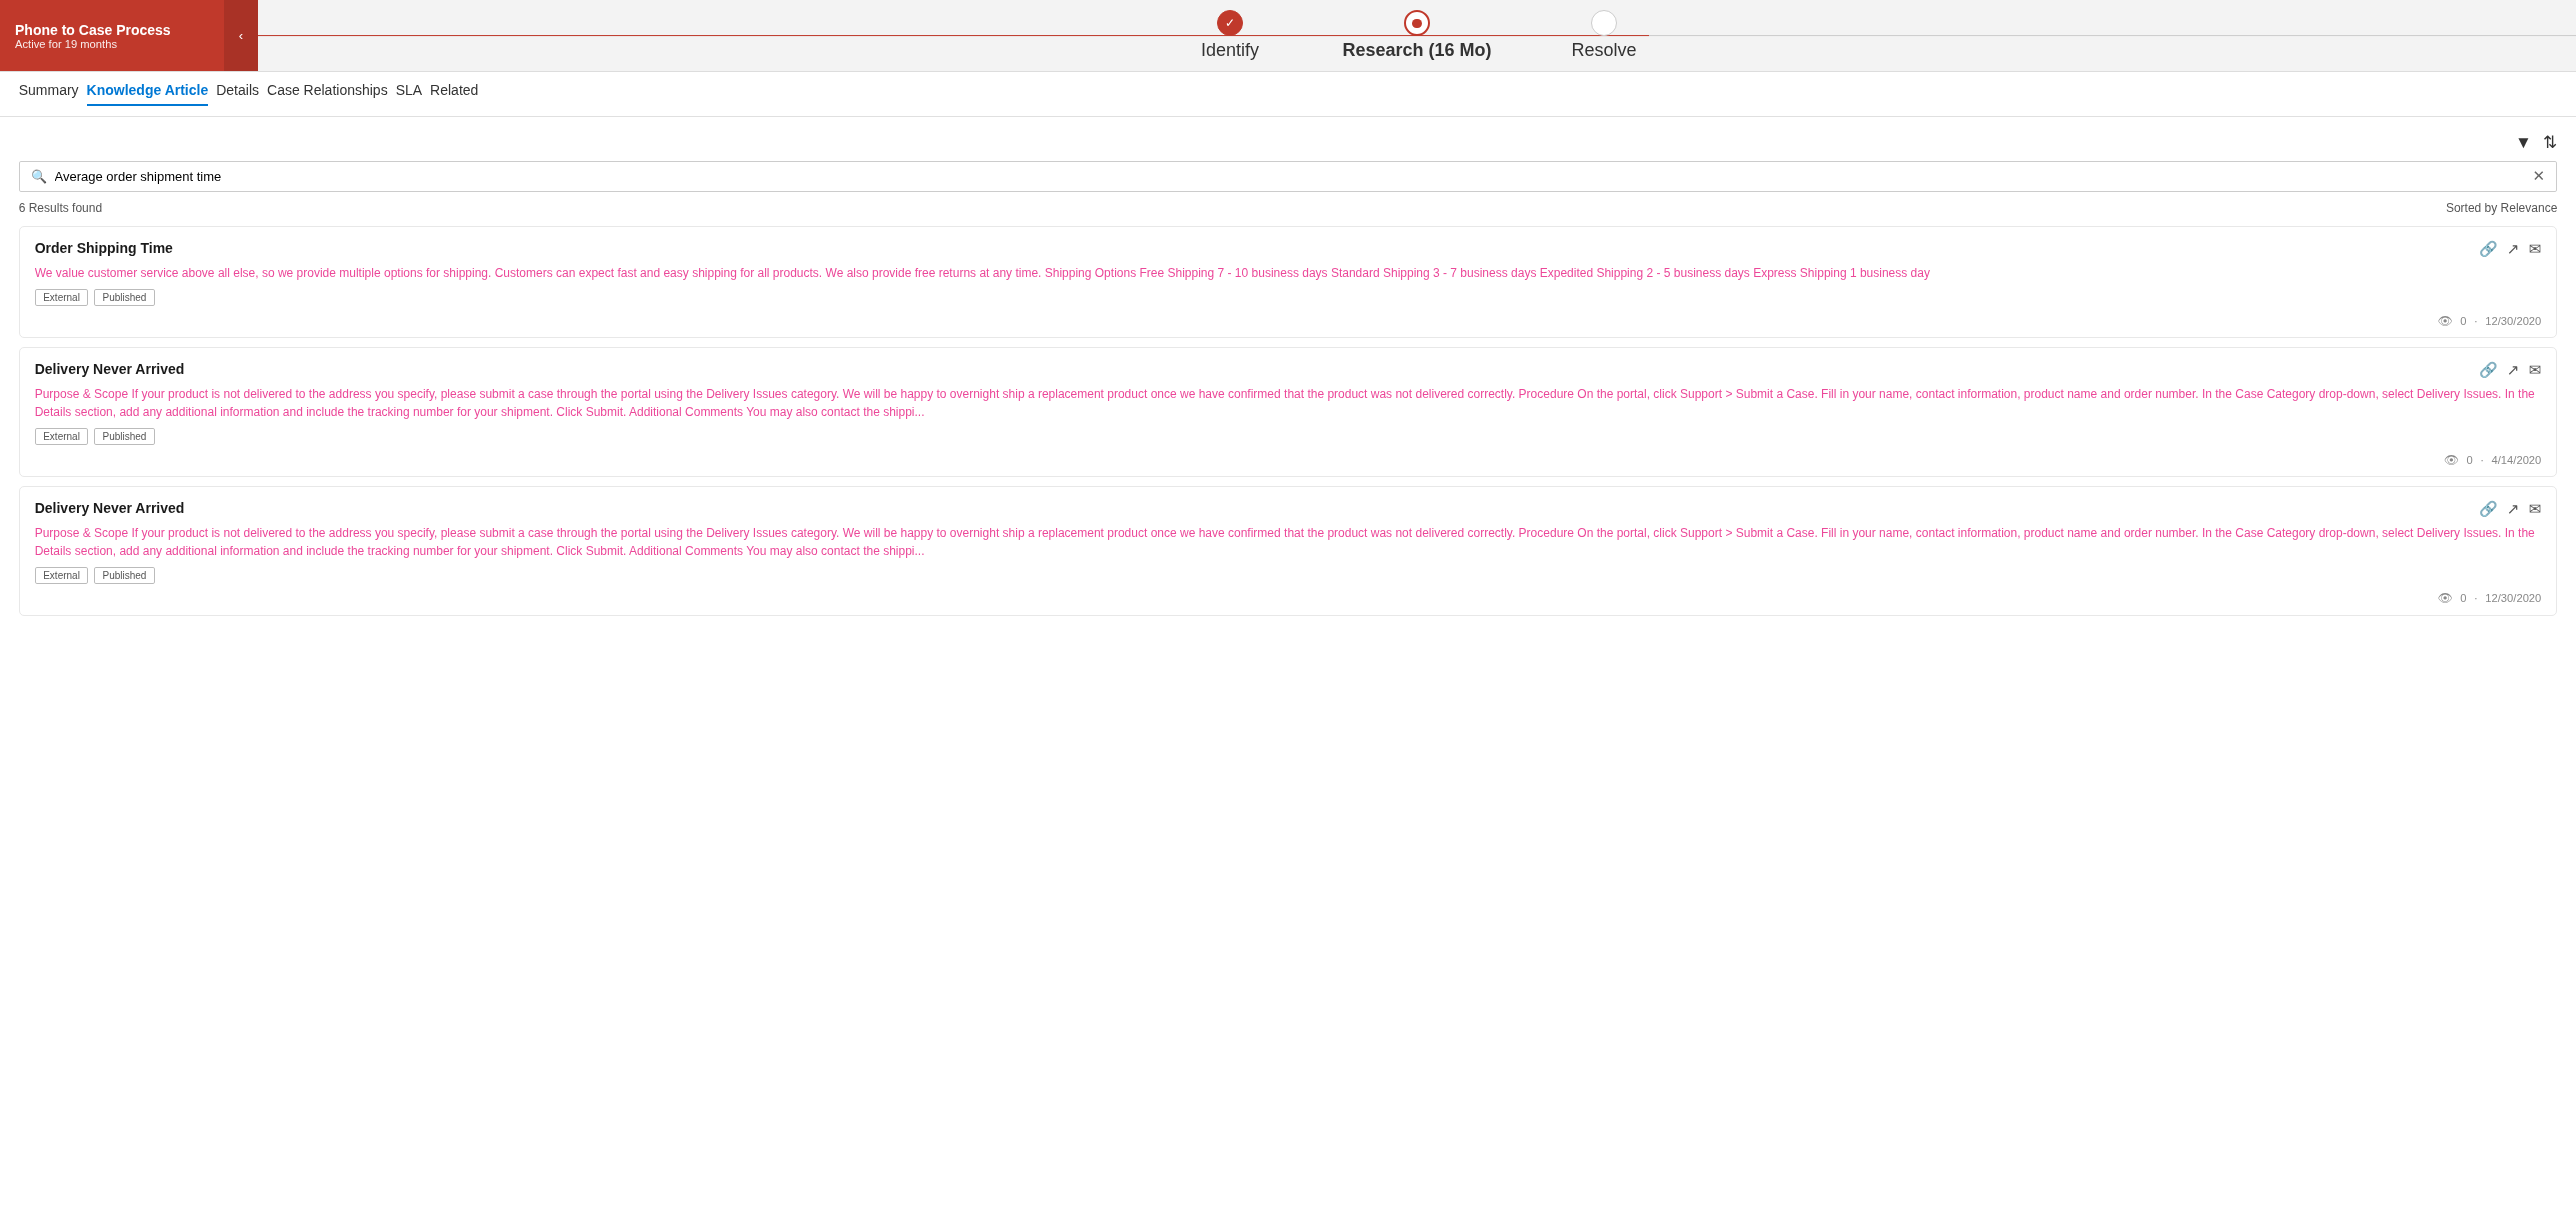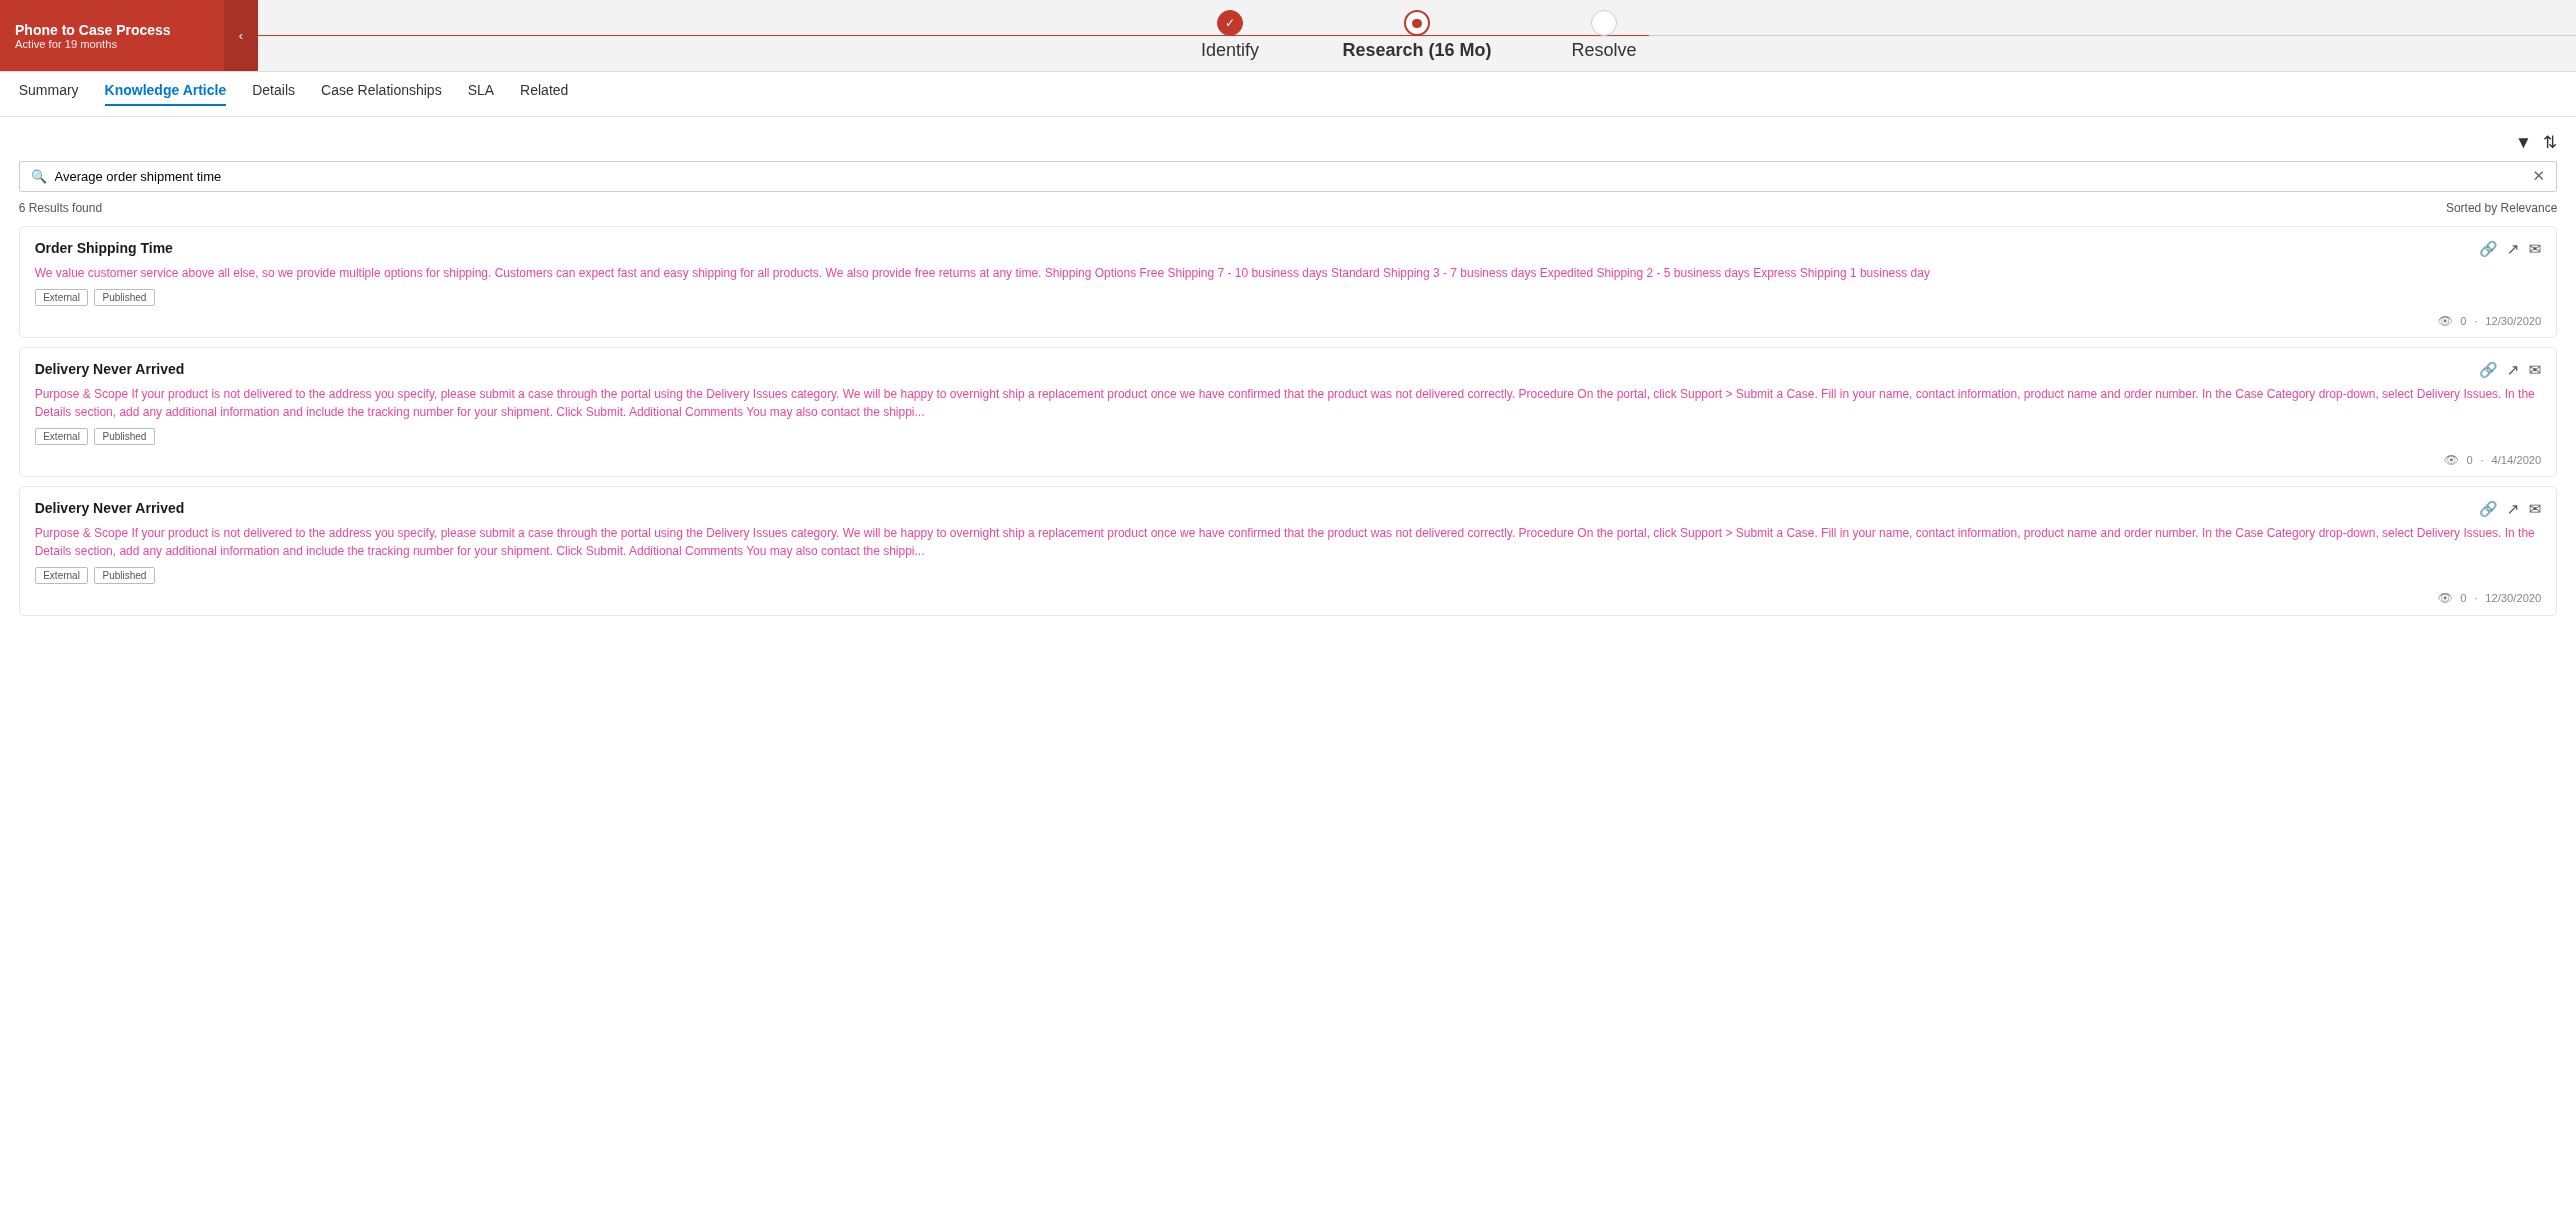--- a/index.html
+++ b/index.html
@@ -116,21 +116,21 @@
     .step-label.active {
       font-weight: 700;
     }
 
     
     .tabs {
       display: flex;
       align-items: center;
       border-bottom: 0.9px solid #e0e0e0;
       padding: 0 18.7px;
-      gap: 26px;
+      gap: 8px;
       height: 45px;
     }
     .tab {
       font-size: 14px;
       cursor: pointer;
       padding-bottom: 5.6px;
       border-bottom: 2.8px solid transparent;
       color: #333;
     }
     .tab.active {

